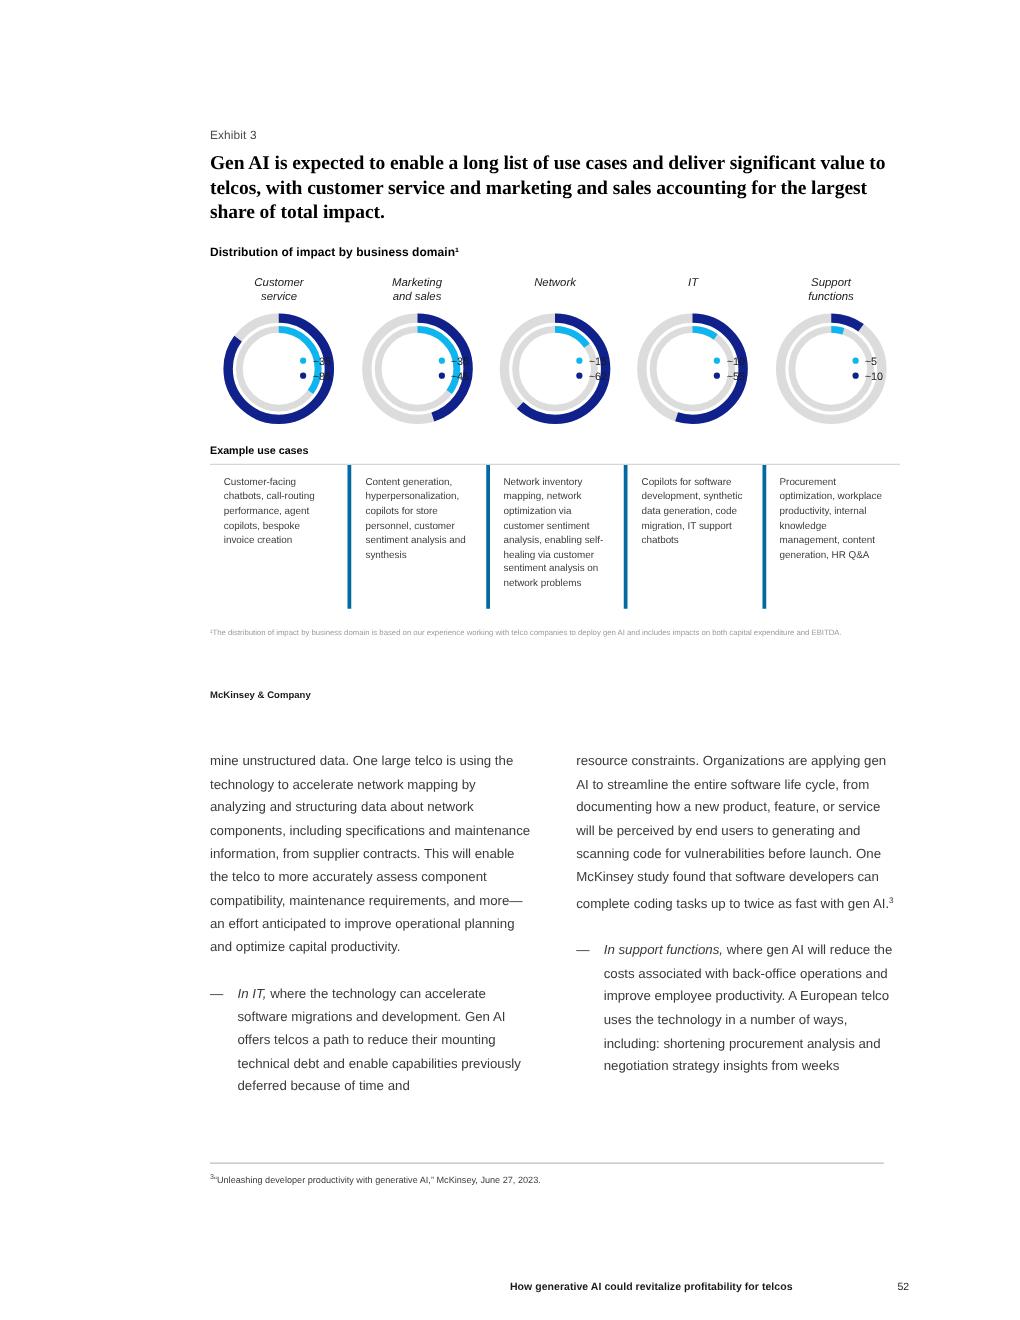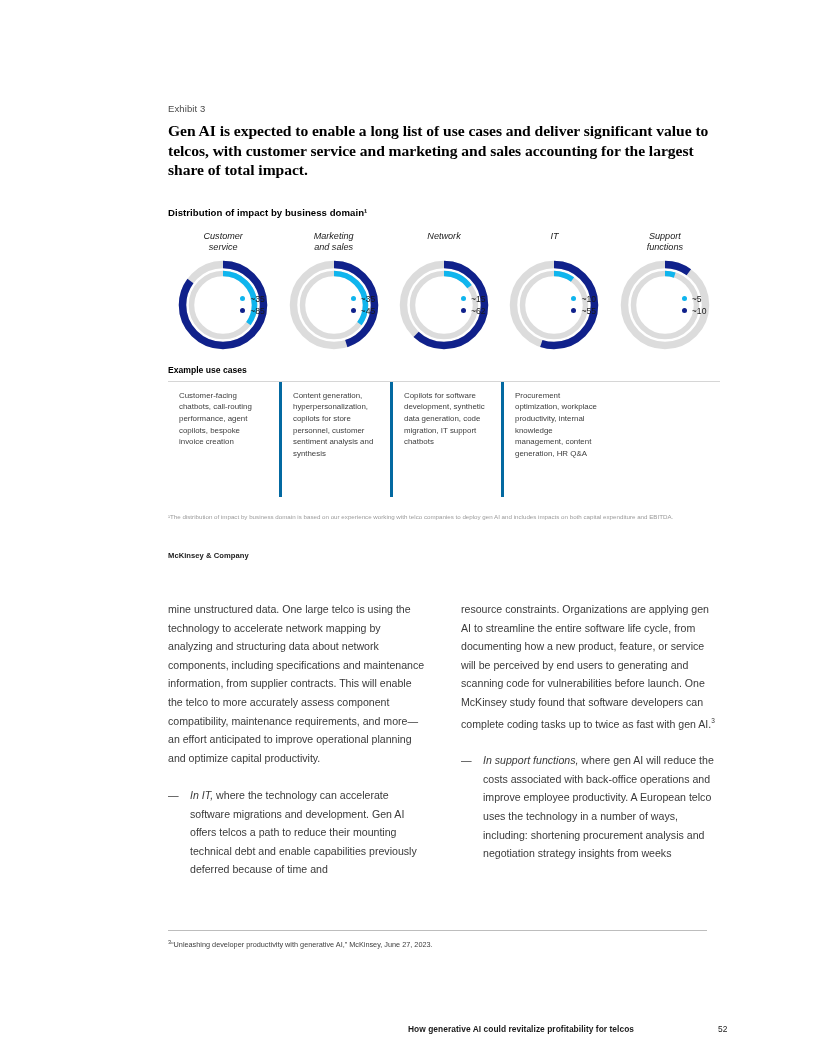--- a/index.html
+++ b/index.html
@@ -8,21 +8,21 @@
        -webkit-font-smoothing:antialiased;}
 
   .page{position:absolute;inset:0;}
 
   
   .exhibit{position:absolute;left:168px;top:103px;width:552px;}
   .exhibit-label{font-size:9.5px;color:#4a4a4a;letter-spacing:.1px;margin-bottom:7px;}
   .exhibit-title{font-family:"Liberation Serif", serif;font-weight:700;
                  font-size:15.6px;line-height:19.6px;color:#000;letter-spacing:-0.05px;}
 
-  .chart-head{display:flex;justify-content:space-between;align-items:flex-start;margin-top:27px;}
+  .chart-head{display:flex;justify-content:space-between;align-items:flex-start;margin-top:17px;}
   .chart-subtitle{font-size:9.6px;font-weight:700;color:#000;letter-spacing:.05px;}
   .legend{display:flex;gap:13px;padding-top:2px;}
   .legend-item{display:flex;align-items:flex-start;gap:4px;font-size:8.1px;color:#3c3c3c;line-height:10.5px;}
   .legend-dot{width:5px;height:5px;border-radius:50%;flex:none;margin-top:2.5px;}
   .legend-text{max-width:118px;}
 
   
   .donut-row{display:flex;margin-top:13px;}
   .donut-cell{width:111px;display:flex;flex-direction:column;align-items:center;}
   .donut-title{font-size:9.1px;color:#1a1a1a;text-align:center;line-height:11.6px;height:25px;font-style:italic;}
@@ -37,21 +37,21 @@
   
   .uc-head{font-size:8.6px;font-weight:700;color:#000;margin-top:14px;}
   .uc-rule{border-top:1px solid #d6d6d6;margin-top:6px;}
   .uc-row{display:flex;}
   .uc-col{width:111px;padding:8px 13px 0 11px;box-sizing:border-box;
           border-left:3px solid #0369a1;min-height:115px;}
   .uc-col:first-child{border-left:none;padding-left:11px;}
   .uc-text{font-size:7.9px;line-height:11.6px;color:#3d3d3d;}
 
   .foot-note{margin-top:16px;font-size:6.2px;line-height:8.6px;color:#9a9a9a;}
-  .brand{margin-top:30px;font-size:7.6px;font-weight:700;color:#1a1a1a;letter-spacing:.05px;}
+  .brand{margin-top:40px;font-size:7.6px;font-weight:700;color:#1a1a1a;letter-spacing:.05px;}
 
   
   .body-cols{position:absolute;left:168px;top:600px;width:552px;display:flex;gap:34px;}
   .bcol{width:259px;}
   .para{font-size:10.6px;line-height:18.6px;color:#3a3a3a;}
   .bullet{display:flex;gap:0;margin-top:18.6px;}
   .bullet .dash{width:22px;flex:none;font-size:10.6px;line-height:18.6px;color:#3a3a3a;}
   .bullet .btxt{flex:1;font-size:10.6px;line-height:18.6px;color:#3a3a3a;}
   .btxt i{font-style:italic;}
   .para sup{font-size:6.5px;vertical-align:super;}
@@ -191,20 +191,23 @@
     <div class="uc-head">Example use cases</div>
     <div class="uc-rule"></div>
     <div class="uc-row" id="uc-row">
         <div class="uc-col">
           <div class="uc-text">Customer-facing chatbots, call-routing performance, agent copilots, bespoke invoice creation</div>
         </div>
         <div class="uc-col">
           <div class="uc-text">Content generation, hyperpersonalization, copilots for store personnel, customer sentiment analysis and synthesis</div>
         </div>
         <div class="uc-col">
+          <div class="uc-text">Network inventory mapping, network optimization via customer sentiment analysis, enabling self-healing via customer sentiment analysis on network problems</div>
+        </div>
+        <div class="uc-col">
           <div class="uc-text">Copilots for software development, synthetic data generation, code migration, IT support chatbots</div>
         </div>
         <div class="uc-col">
           <div class="uc-text">Procurement optimization, workplace productivity, internal knowledge management, content generation, HR Q&amp;A</div>
         </div>
       </div>
 
     <div class="foot-note">¹The distribution of impact by business domain is based on our experience working with telco companies to deploy gen AI and includes impacts on both capital expenditure and EBITDA.</div>
     <div class="brand">McKinsey &amp; Company</div>
   </div>

